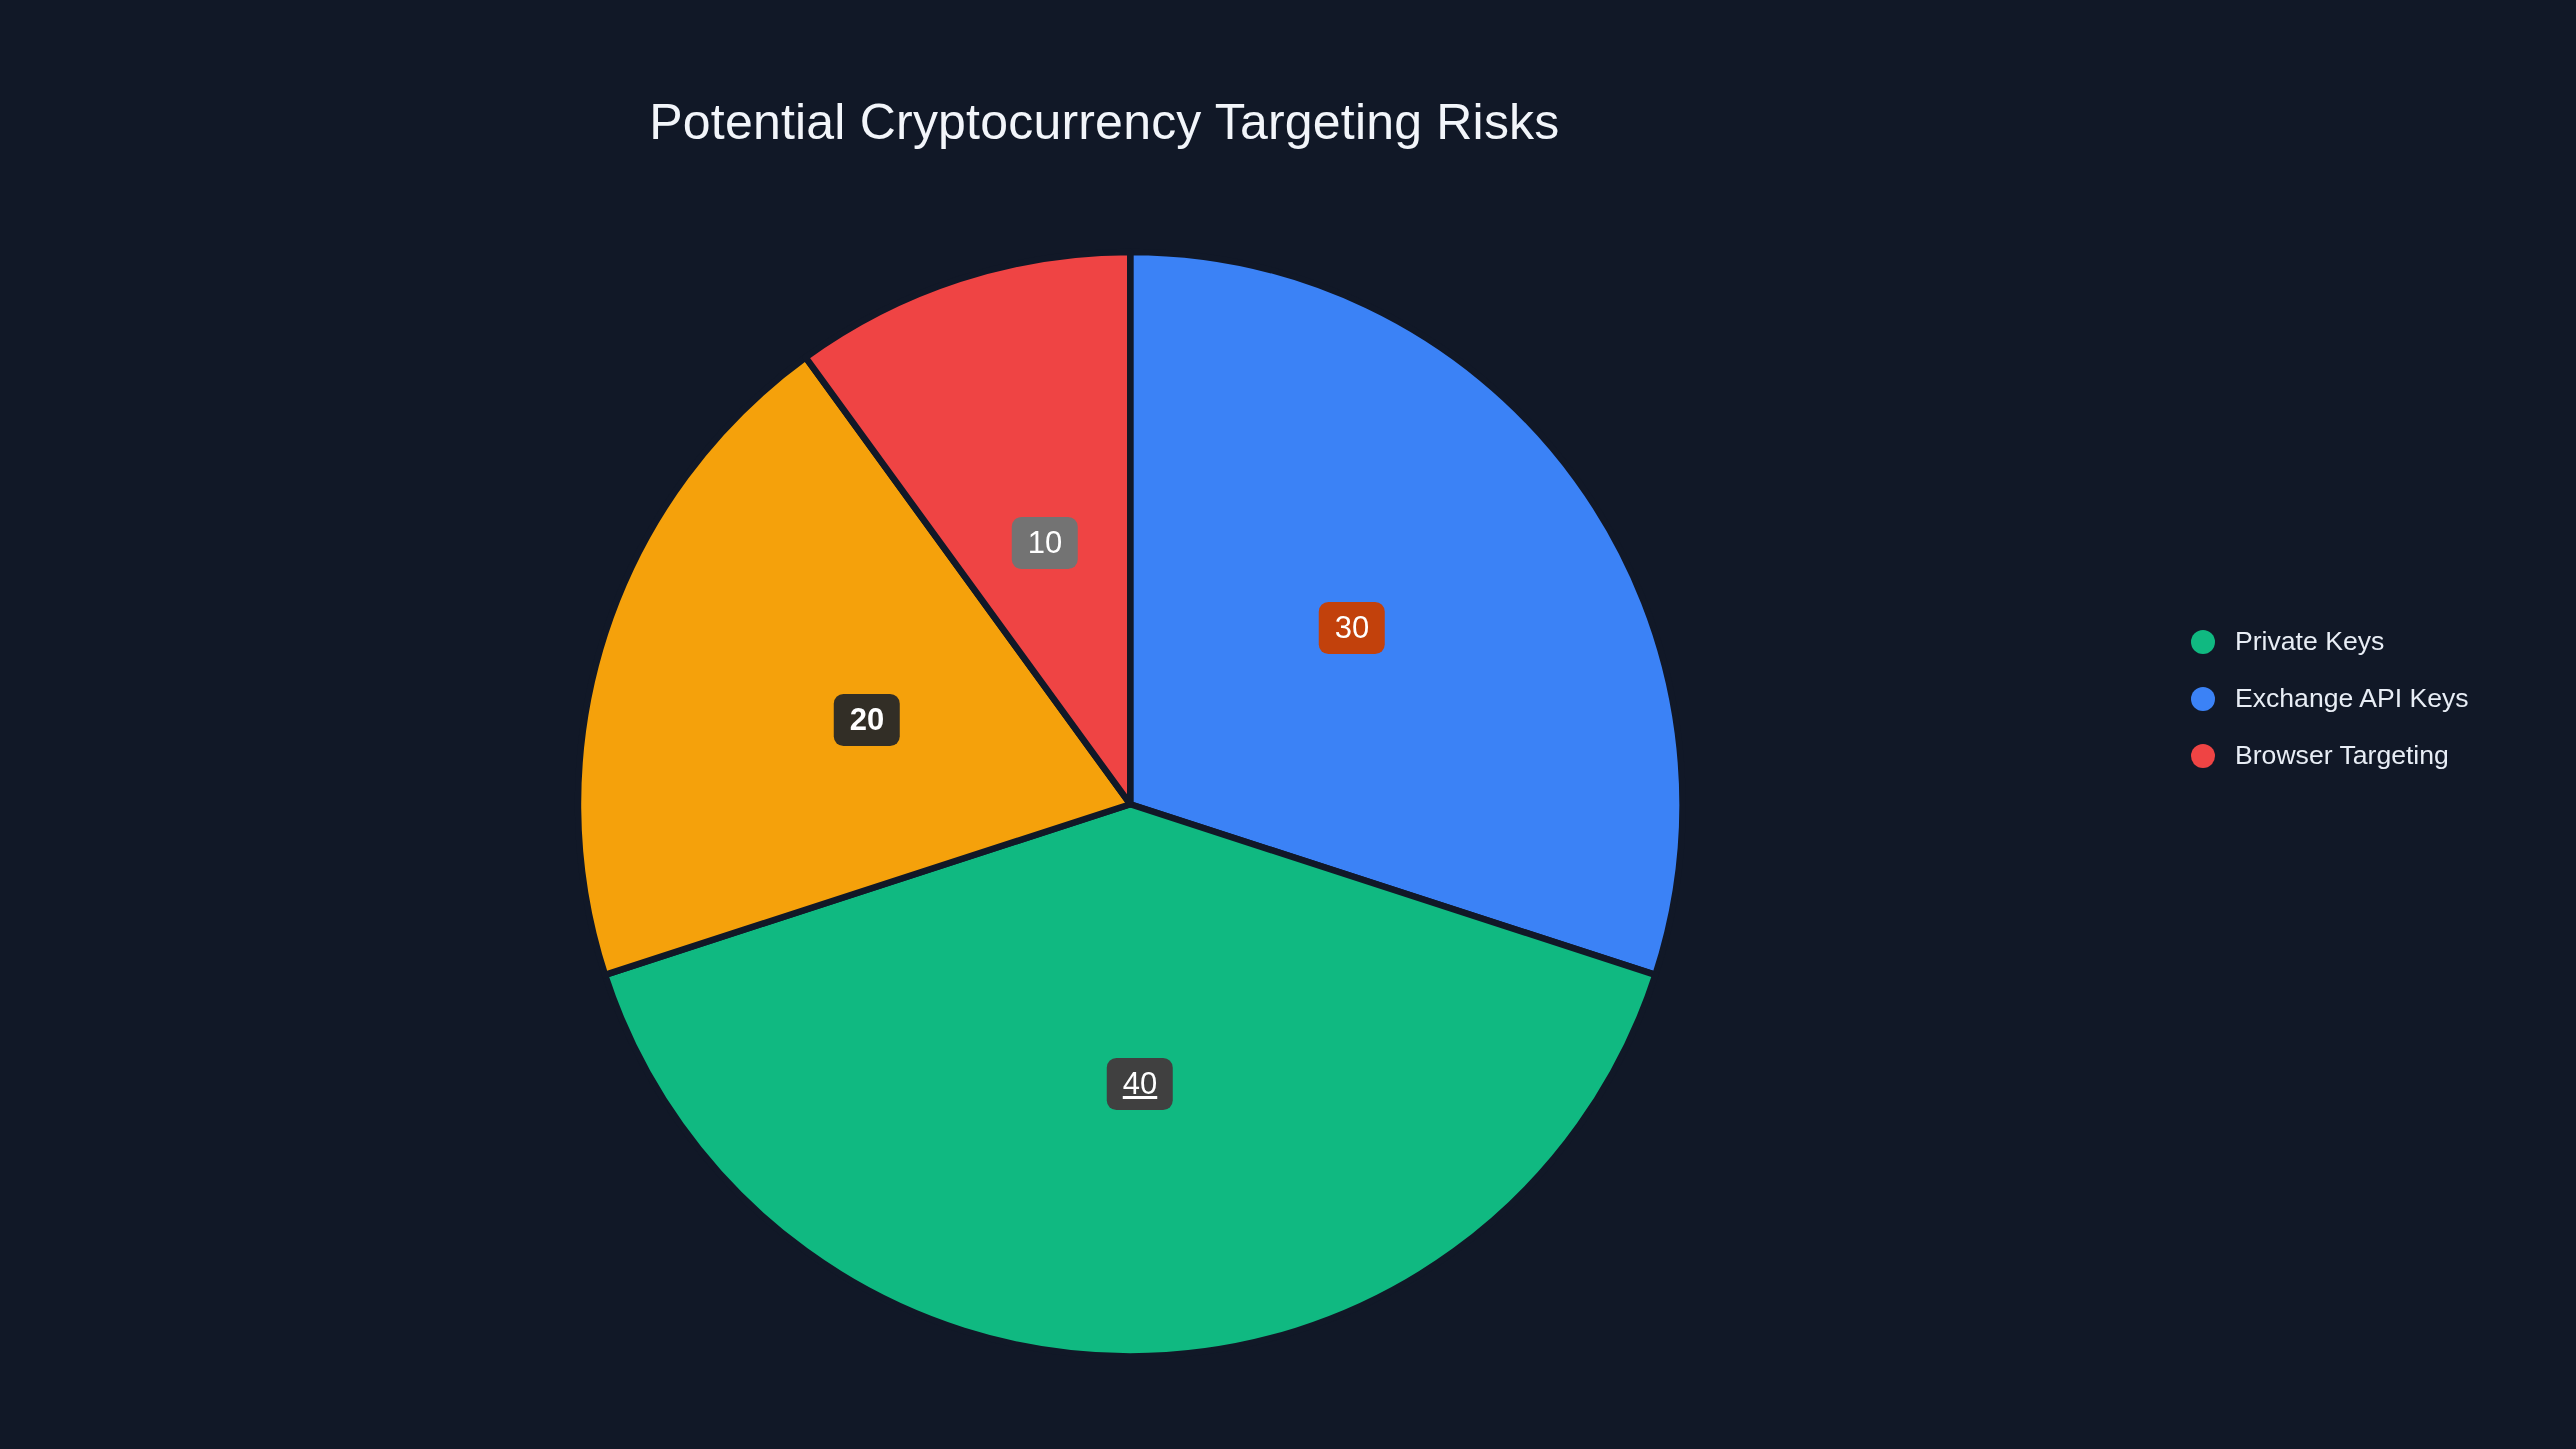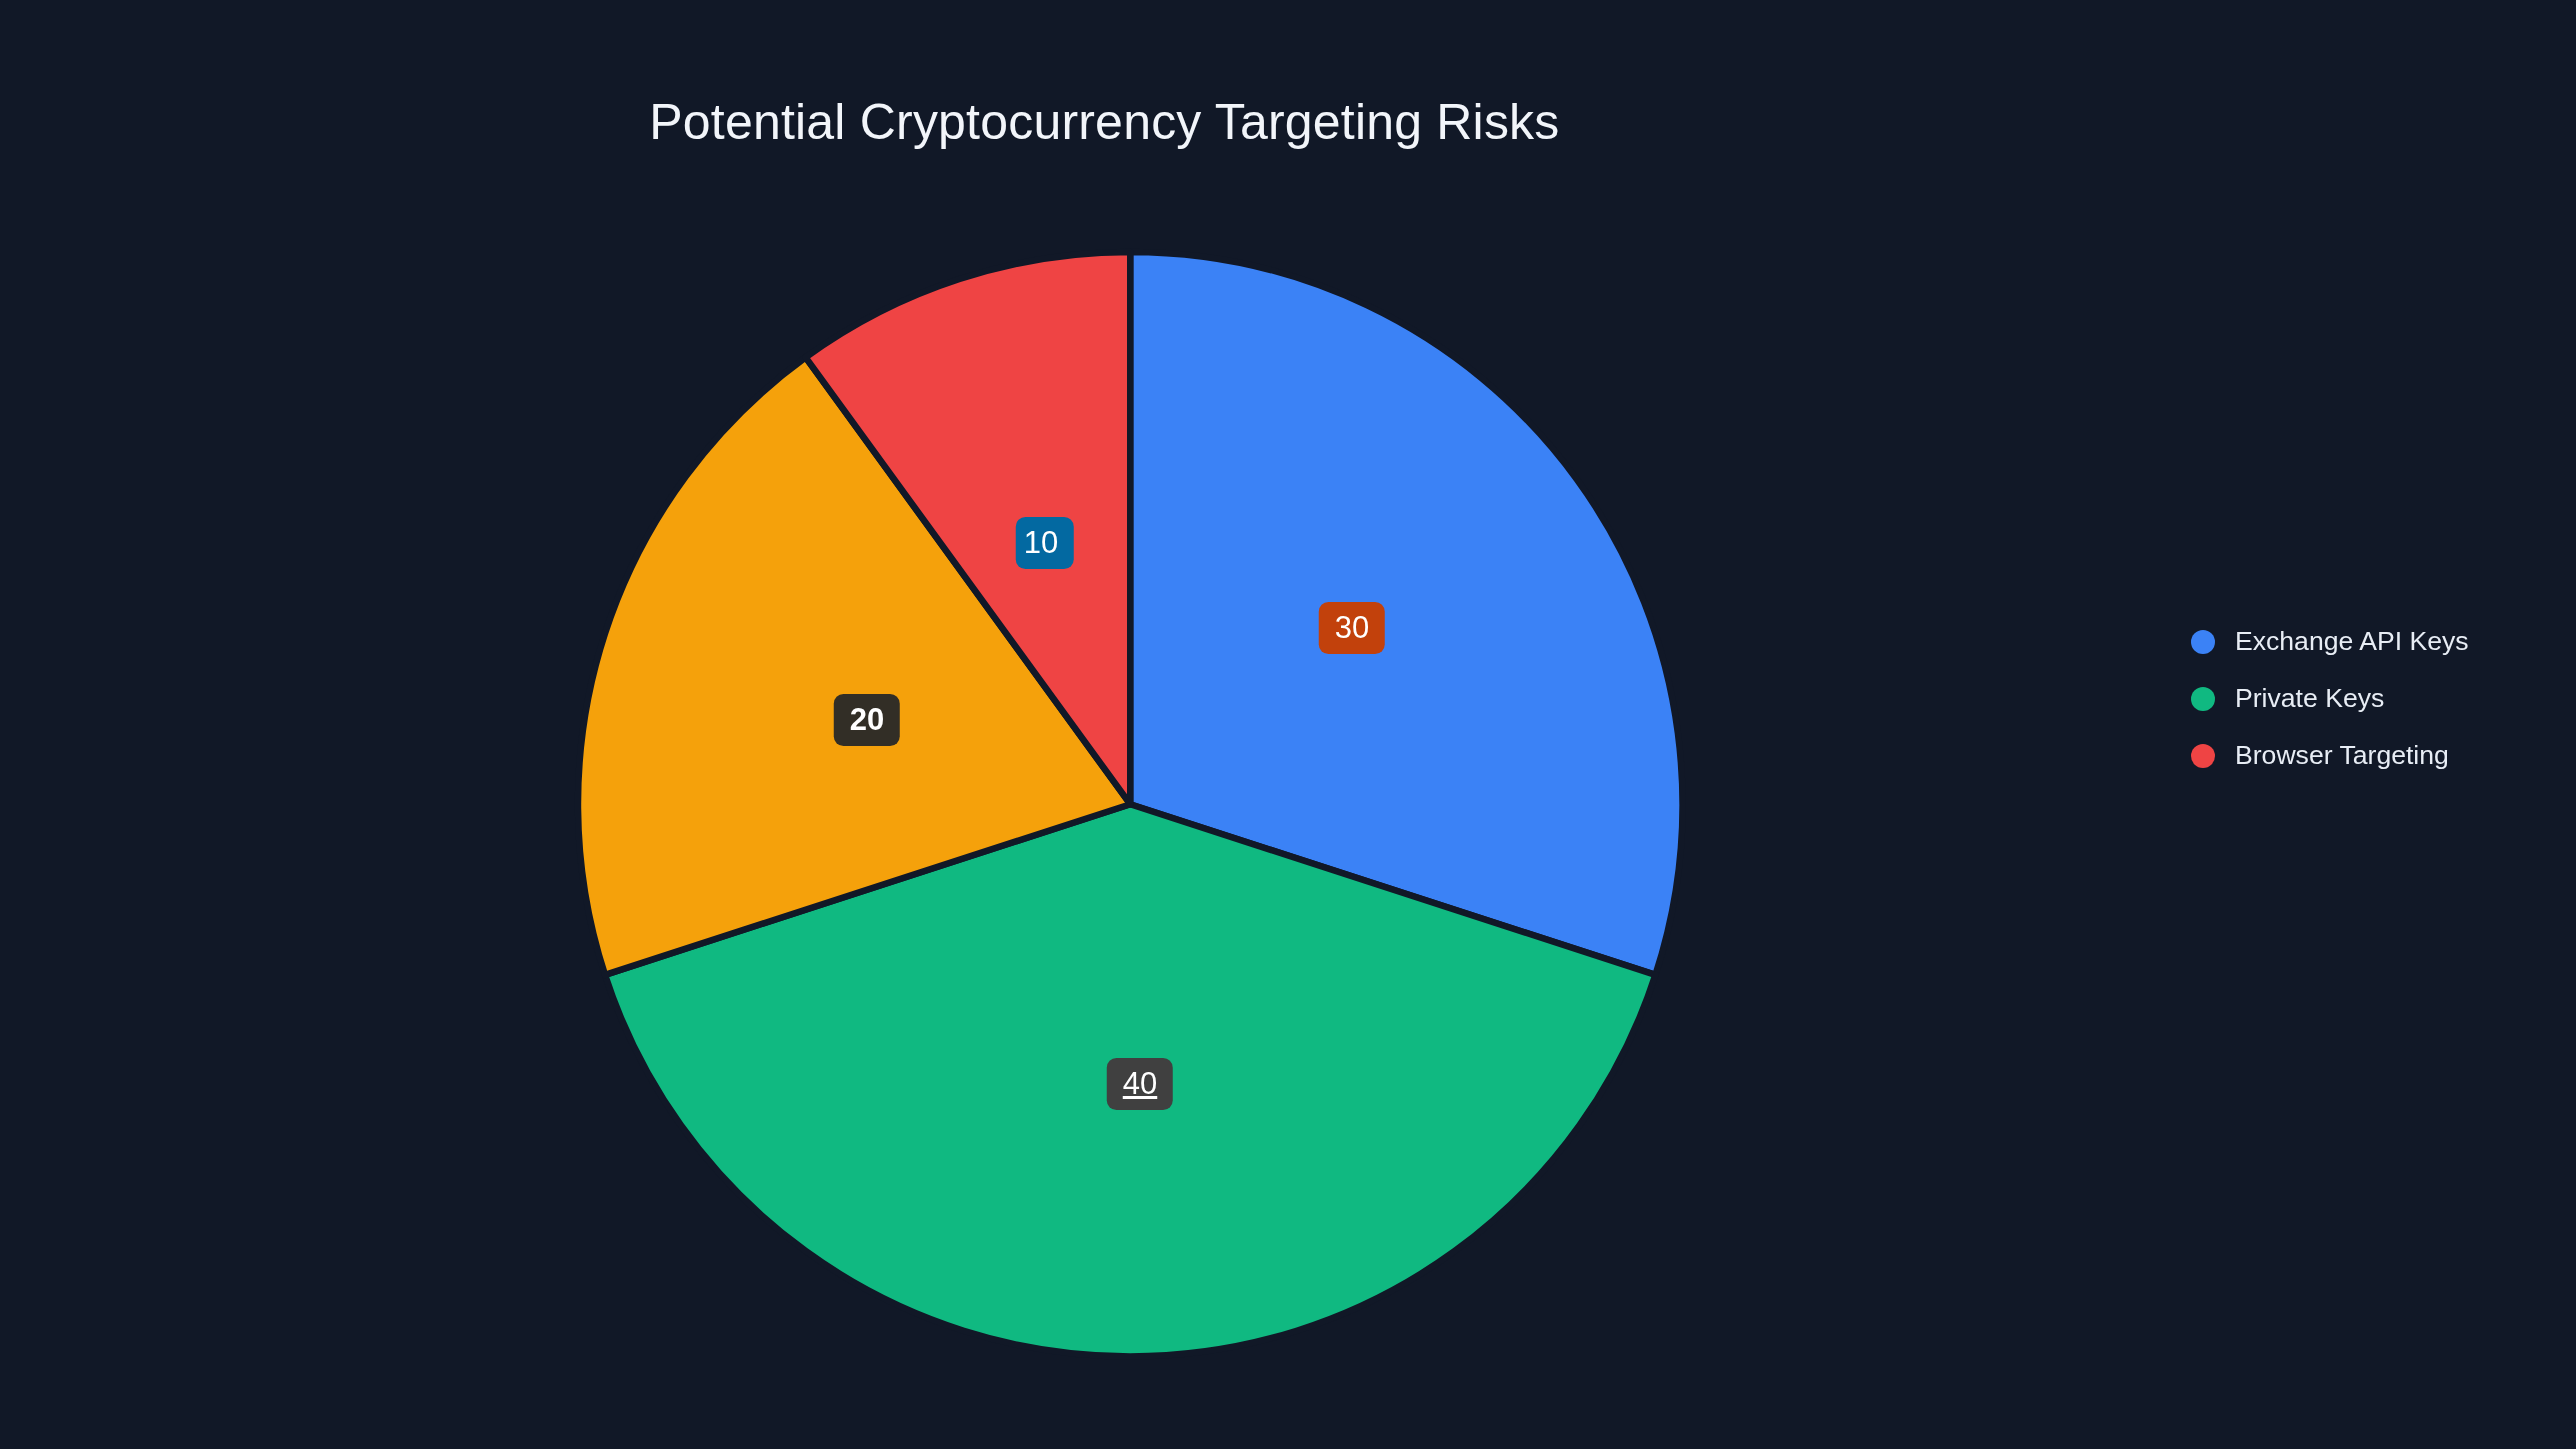--- a/index.html
+++ b/index.html
@@ -118,32 +118,32 @@
           <path d="M 1404 999 L 1404.00 313.00 A 686 686 0 0 1 2056.42 1210.99 Z" fill="#3b82f6" stroke="#111827" stroke-width="8" stroke-linejoin="round"></path>
           <path d="M 1404 999 L 2056.42 1210.99 A 686 686 0 0 1 751.58 1210.99 Z" fill="#10b981" stroke="#111827" stroke-width="8" stroke-linejoin="round"></path>
           <path d="M 1404 999 L 751.58 1210.99 A 686 686 0 0 1 1000.78 444.01 Z" fill="#f5a10b" stroke="#111827" stroke-width="8" stroke-linejoin="round"></path>
           <path d="M 1404 999 L 1000.78 444.01 A 686 686 0 0 1 1404.00 313.00 Z" fill="#ef4444" stroke="#111827" stroke-width="8" stroke-linejoin="round"></path>
         </g>
     </svg>
     <div id="value-labels">
         <div class="value-label" style="left: 1352px; top: 628px; background: #c2410c;">30</div>
         <div class="value-label" style="left: 1140px; top: 1084px; background: #404040; text-decoration: underline;">40</div>
         <div class="value-label" style="left: 867px; top: 720px; background: rgb(50, 46, 38); font-weight: bold;">20</div>
-        <div class="value-label" style="left: 1045px; top: 543px; background: #0369a1; padding-left: 8px;">10</div>
+        <div class="value-label" style="left: 1045px; top: 543px; background: #737373;">10</div>
       </div>
   </div>
 
   <div class="legend" id="legend">
       <div class="legend-item">
+        <span class="legend-swatch" style="background: rgb(16, 185, 129);"></span>
+        <span class="legend-label">Private Keys</span>
+      </div>
+      <div class="legend-item">
         <span class="legend-swatch" style="background: rgb(59, 130, 246);"></span>
         <span class="legend-label">Exchange API Keys</span>
-      </div>
-      <div class="legend-item">
-        <span class="legend-swatch" style="background: rgb(16, 185, 129);"></span>
-        <span class="legend-label">Private Keys</span>
       </div>
       <div class="legend-item">
         <span class="legend-swatch" style="background: rgb(239, 68, 68);"></span>
         <span class="legend-label">Browser Targeting</span>
       </div>
     </div>
 
 </div>
 
 

